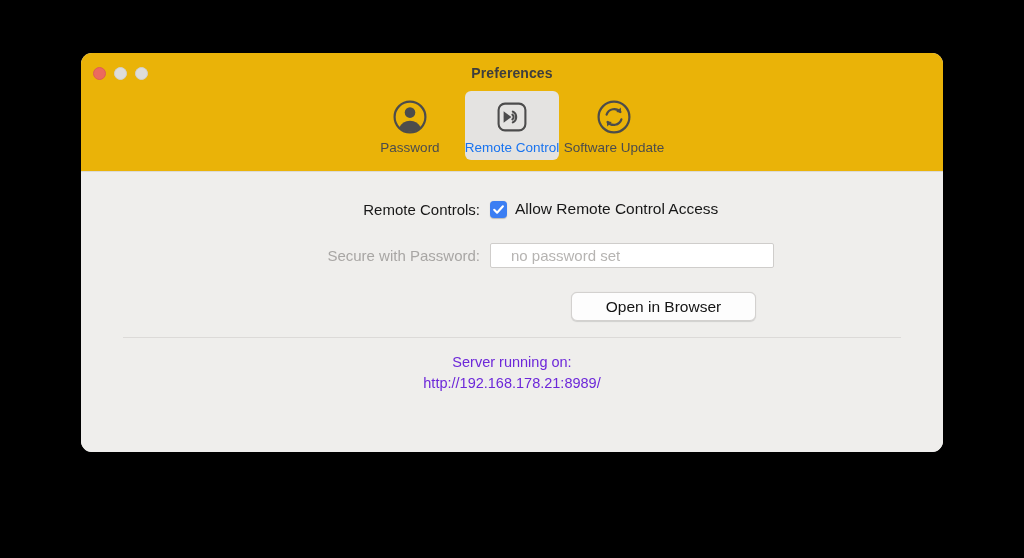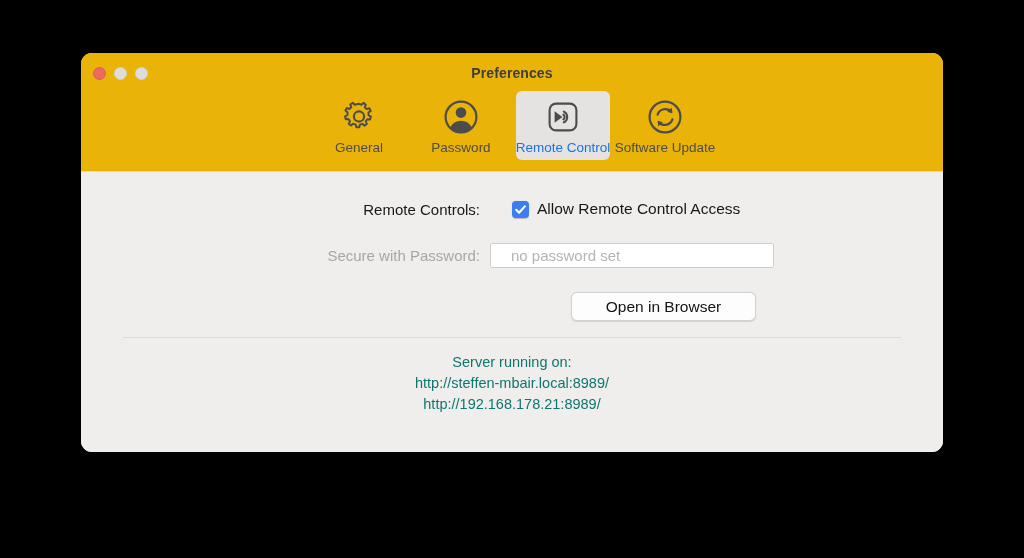--- a/index.html
+++ b/index.html
@@ -103,21 +103,21 @@
     height: 280px;
     background: #efeeec;
   }
 
   .form-row {
     position: absolute;
     display: flex;
     align-items: center;
   }
 
-  #row-remote-controls { left: 0; right: 0; top: 28px; gap: 22px; }
+  #row-remote-controls { left: 0; right: 0; top: 28px; }
   #row-password        { left: 0; right: 0; top: 71px; }
 
   .field-label {
     width: 409px;
     text-align: right;
     font-size: 15px;
     color: #181818;
     padding-right: 10px;
   }
   .field-label.disabled { color: #a8a6a4; }
@@ -185,21 +185,21 @@
     background: #dcdad8;
   }
 
   #server-info {
     position: absolute;
     left: 0;
     right: 0;
     top: 180px;
     text-align: center;
     font-size: 14.5px;
-    color: #0f766e;
+    color: #6d28d9;
     line-height: 21px;
   }
   #server-info div { white-space: nowrap; }
 </style>
 </head>
 <body>
 
 <div id="window">
 
   <div id="titlebar">
@@ -207,32 +207,20 @@
     <div id="traffic-lights">
       <div class="light close"></div>
       <div class="light min"></div>
       <div class="light zoom"></div>
     </div>
 
     <div id="window-title">Preferences</div>
 
     <div id="toolbar">
 
-      <div class="toolbar-item">
-        <span class="toolbar-icon">
-          <svg width="40" height="40" viewBox="0 0 40 40">
-            <g fill="none" stroke="#4c4c4c" stroke-width="2.1" stroke-linejoin="round">
-              <path d="M20 5.6
-                       l2.8 1.0 2.1-2.0 2.4 1.9-1.0 2.7 2.0 2.0 2.8-0.9 1.4 2.8-2.3 1.8 0.0 2.8 2.5 1.5-0.9 3.0-2.9-0.2-1.7 2.3 1.2 2.7-2.5 1.8-2.2-1.9-2.6 0.8-0.7 2.9-3.1 0.0-0.8-2.9-2.6-0.9-2.3 1.9-2.4-2.0 1.3-2.6-1.6-2.3-2.9 0.1-0.8-3.0 2.6-1.4 0.1-2.8-2.3-1.9 1.5-2.7 2.8 1.0 2.0-2.1-1.1-2.7 2.5-1.8 2.2 2.1z" transform="translate(0,1) scale(0.94) translate(1.2,0.6)"></path>
-              <circle cx="20" cy="19.5" r="5.1"></circle>
-            </g>
-          </svg>
-        </span>
-        <span class="toolbar-label">General</span>
-      </div>
 
       <div class="toolbar-item">
         <span class="toolbar-icon">
           <svg width="40" height="40" viewBox="0 0 40 40">
             <circle cx="20" cy="20" r="15.4" fill="none" stroke="#4c4c4c" stroke-width="2.2"></circle>
             <circle cx="20" cy="15.6" r="5.3" fill="#4c4c4c"></circle>
             <path d="M9.4 30.6 A11.6 11.6 0 0 1 30.6 30.6 A15.4 15.4 0 0 1 9.4 30.6 Z" fill="#4c4c4c"></path>
           </svg>
         </span>
         <span class="toolbar-label">Password</span>
@@ -286,18 +274,17 @@
       <div class="field-label disabled">Secure with Password:</div>
       <div class="text-field">no password set</div>
     </div>
 
     <div id="open-browser-button">Open in Browser</div>
 
     <div id="divider"></div>
 
     <div id="server-info">
       <div>Server running on:</div>
-      <div>http://steffen-mbair.local:8989/</div>
       <div>http://192.168.178.21:8989/</div>
     </div>
 
   </div>
 </div>
 
 </body></html>

